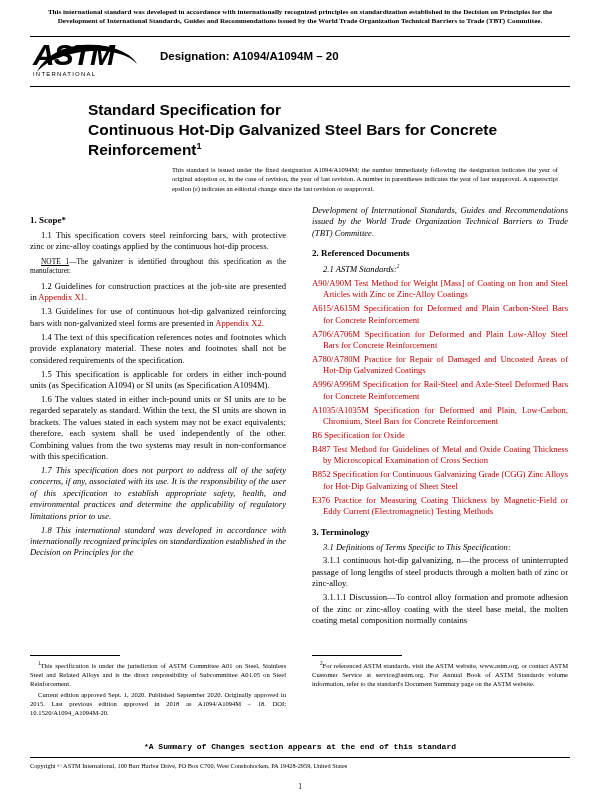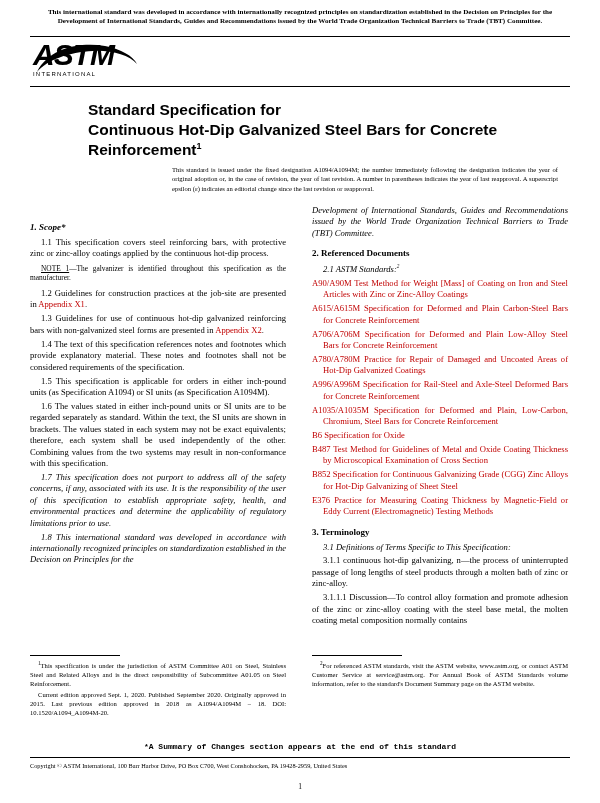--- a/index.html
+++ b/index.html
@@ -134,21 +134,21 @@
   }
   .col-left { left: 30px; }
   .col-right { left: 312px; }
 
   .sec-head {
     font-weight: bold;
     font-size: 9px;
     margin-top: 9px;
     margin-bottom: 3px;
   }
-  .sec-head.first { margin-top: 17px; font-style: italic; }
+  .sec-head.first { margin-top: 10px; }
   .sub-head {
     font-style: italic;
     margin-top: 7px;
     margin-bottom: 2px;
   }
   p.para {
     margin: 0 0 2.5px 0;
     text-indent: 11px;
   }
   p.para.noind { text-indent: 0; }
@@ -257,20 +257,21 @@
   <div class="hdr-rule2"></div>
 
   <div class="logo-block">
     <svg class="logo-swoosh" viewBox="0 0 104 36">
       <path d="M2 30 C 14 6, 44 0, 70 4 C 86 7, 98 14, 102 22 C 94 13, 76 8, 58 9 C 34 10, 12 18, 2 30 Z" fill="#000"></path>
     </svg>
     <div class="logo-astm">ASTM</div>
     <div class="logo-intl">INTERNATIONAL</div>
   </div>
 
+  <div class="designation">Designation: A1094/A1094M – 20</div>
 
   <div class="doc-title">
     <div>Standard Specification for</div>
     <div>Continuous Hot-Dip Galvanized Steel Bars for Concrete</div>
     <div><span>Reinforcement</span><span class="sup">1</span></div>
   </div>
 
   <div class="issue-note">This standard is issued under the fixed designation A1094/A1094M; the number immediately following the designation indicates the year of original adoption or, in the case of revision, the year of last revision. A number in parentheses indicates the year of last reapproval. A superscript epsilon (ε) indicates an editorial change since the last revision or reapproval.</div>
 
   <div class="col col-left">

